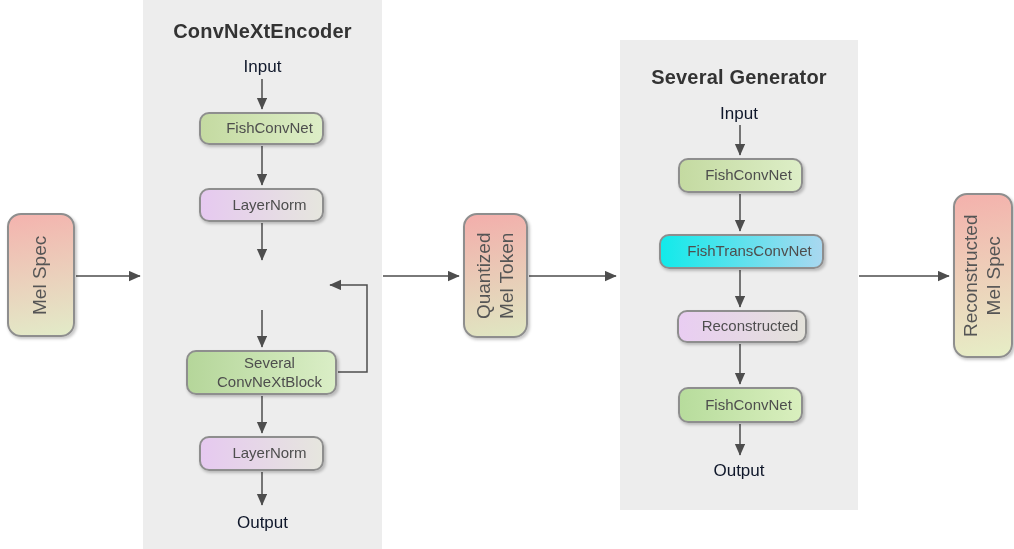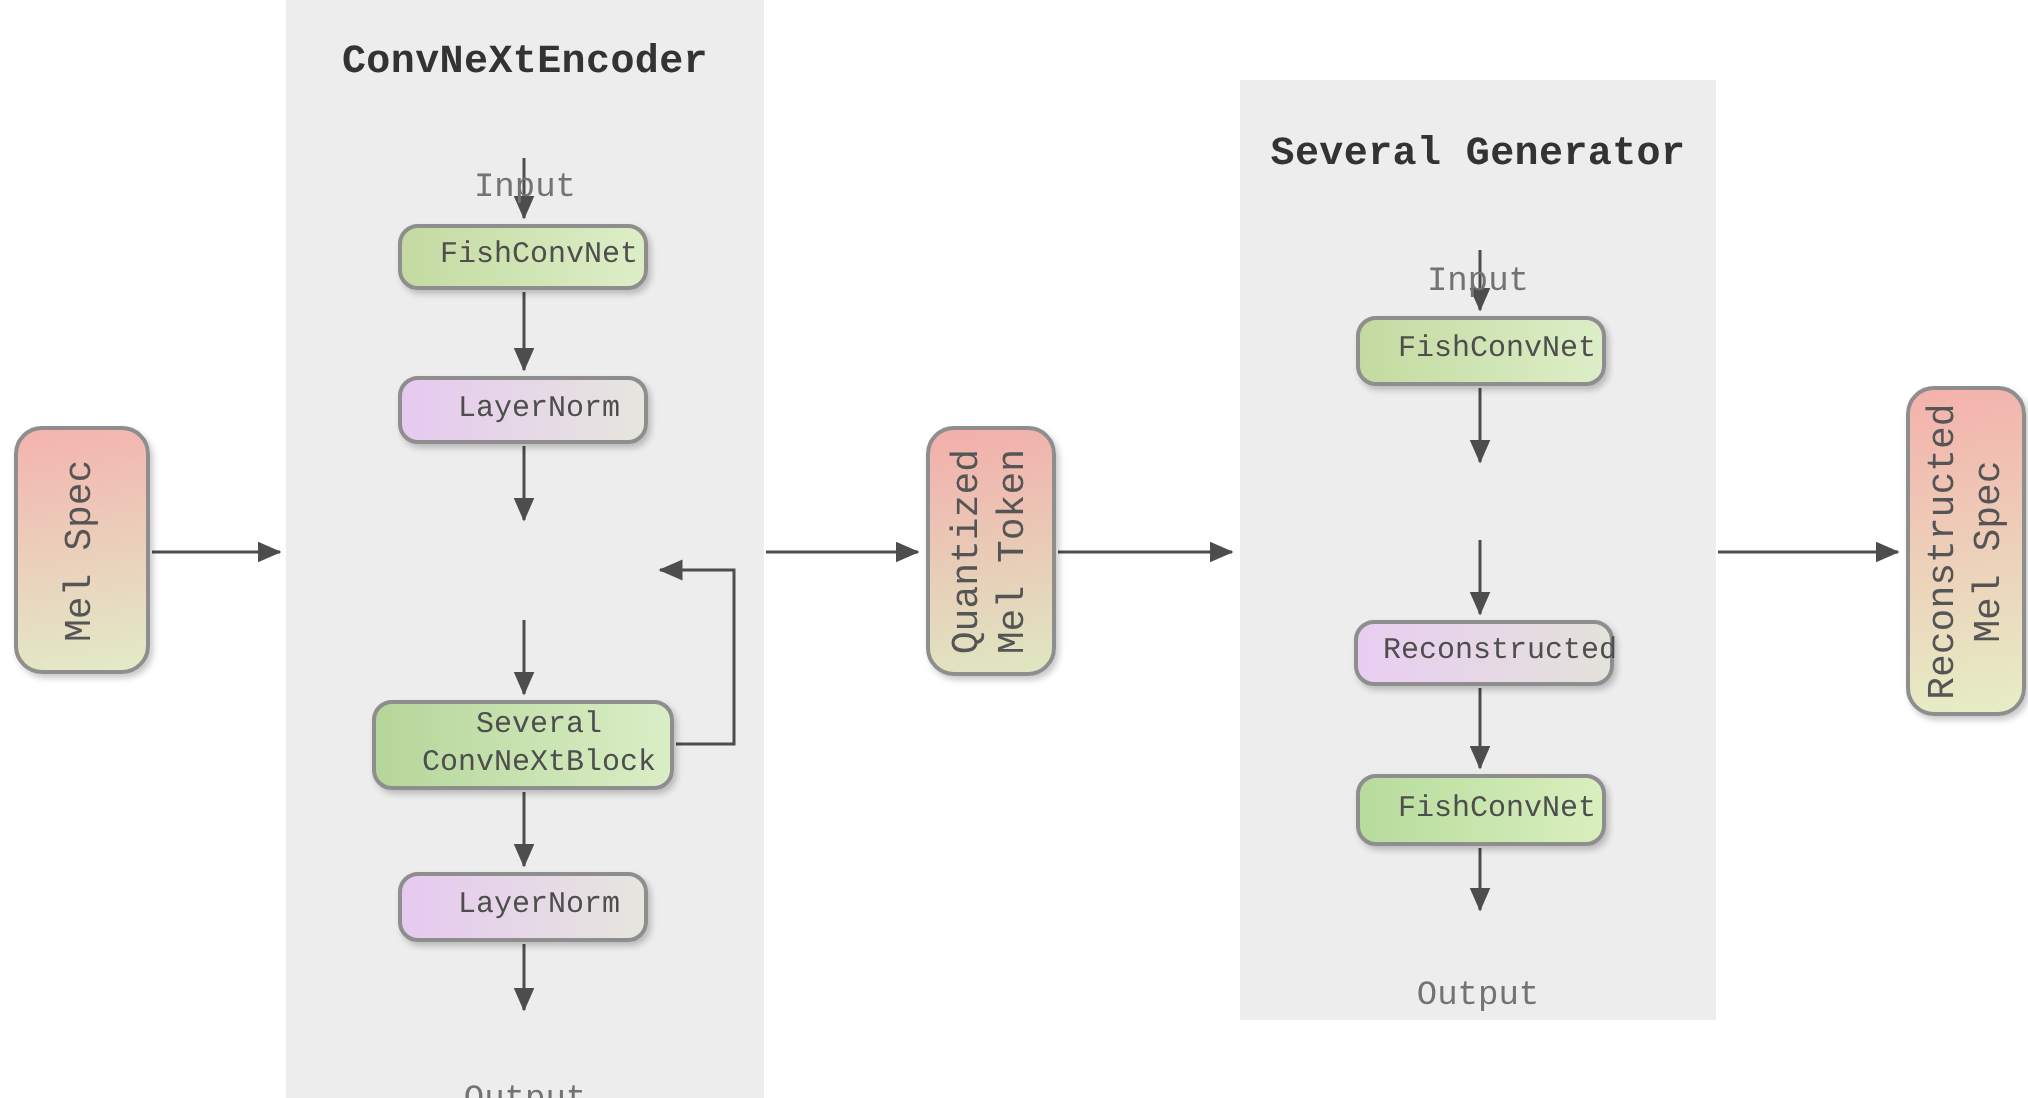--- a/index.html
+++ b/index.html
@@ -1,29 +1,29 @@
 <!DOCTYPE html>
 <html><head>
 <meta charset="utf-8">
 <style>
   html,body{margin:0;padding:0;background:#ffffff;}
   #canvas{
     position:relative;width:1014px;height:549px;background:#ffffff;overflow:hidden;
-    font-family:Liberation Mono, monospace;
+    font-family:Liberation Sans, sans-serif;
   }
   .panel{position:absolute;background:#ededed;}
   .panel-enc{left:143px;top:0;width:239px;height:549px;}
   .panel-gen{left:620px;top:40px;width:238px;height:470px;}
   .panel-title{
     position:absolute;text-align:center;font-weight:bold;font-size:20px;color:#333333;
     letter-spacing:.2px;
   }
   .title-enc{left:143px;top:20px;width:239px;}
   .title-gen{left:620px;top:66px;width:238px;}
-  .io-label{position:absolute;text-align:center;font-size:17px;color:#737373;margin-top:28px;}
+  .io-label{position:absolute;text-align:center;font-size:17px;color:#0f172a;}
   .in-enc{left:143px;top:57px;width:239px;}
   .out-enc{left:143px;top:513px;width:239px;}
   .in-gen{left:620px;top:104px;width:238px;}
   .out-gen{left:620px;top:461px;width:238px;}
   .node{
     position:absolute;display:flex;align-items:center;justify-content:center;
     border:2px solid #8e8e8e;border-radius:10px;
     box-shadow:1.5px 2px 3px rgba(0,0,0,.22);
     background:linear-gradient(90deg,var(--c1),var(--c2));
     box-sizing:border-box;
@@ -113,20 +113,23 @@
     <span class="node-label">Several
 ConvNeXtBlock</span>
   </div>
   <div class="node n-enc4" style="--c1: #e6c9f0; --c2: #e6e6de;">
     <span class="node-label">LayerNorm</span>
   </div>
 
   <div class="node n-gen0" style="--c1: #c4daa1; --c2: #ddeec7;">
     <span class="node-label">FishConvNet</span>
   </div>
+  <div class="node n-gen1" style="--c1: #12eaea; --c2: #a9d8f0;">
+    <span class="node-label">FishTransConvNet</span>
+  </div>
   <div class="node n-gen2" style="--c1: #e9cdf2; --c2: #e3e2da;">
     <span class="node-label">Reconstructed</span>
   </div>
   <div class="node n-gen3" style="--c1: #b7dc9c; --c2: #d9efbe;">
     <span class="node-label">FishConvNet</span>
   </div>
 
   <div class="vnode v-mel" style="--c1: #f4b3ae; --c2: #e2ebc8;">
     <span class="vlabel">Mel Spec</span>
   </div>

